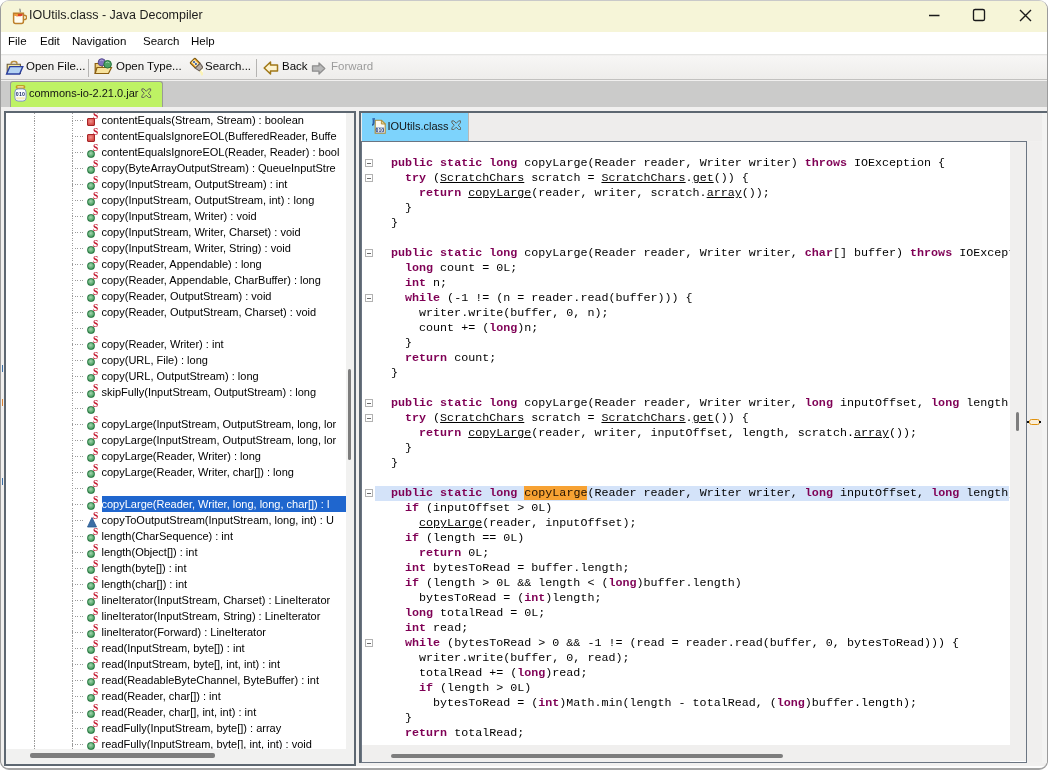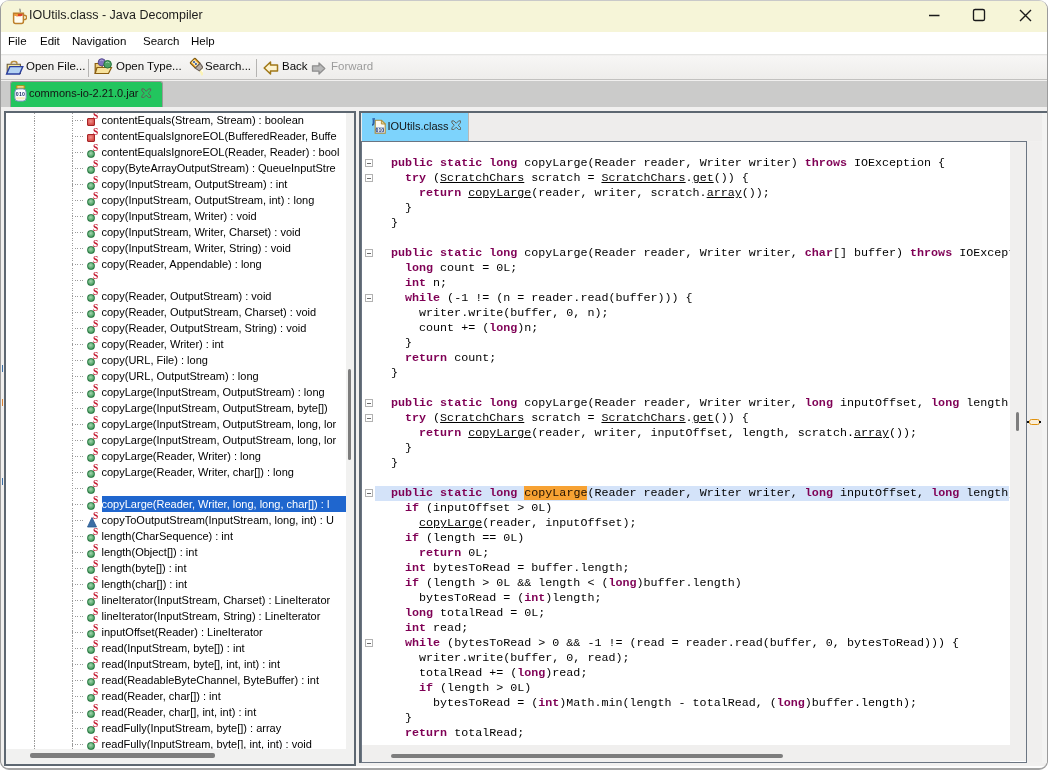--- a/index.html
+++ b/index.html
@@ -4,21 +4,21 @@
 body{width:1048px;height:770px;background:#fff;font-family:"Liberation Sans",sans-serif;position:relative;overflow:hidden}
 #win{position:absolute;left:0;top:0;width:1048px;height:770px;background:#f1f0ef;border:1px solid #9b9b9b;border-top-color:#c9c9c9;border-bottom:2.5px solid #a4a4a4;border-radius:9px 9px 9px 9px;overflow:hidden}
 #title{position:absolute;left:0;top:0;width:100%;height:31px;background:#f6f5d8}
 #title .t{position:absolute;left:28px;top:6.5px;font-size:12.5px;color:#1c1c1c}
 #menu{position:absolute;left:0;top:31px;width:100%;height:23px;background:#fff;border-bottom:1px solid #e4e4e2}
 #menu span{position:absolute;top:3px;font-size:11.5px;color:#050505}
 #toolbar{position:absolute;left:0;top:55px;width:100%;height:24px;background:linear-gradient(#f7f6f5,#eeedeb);border-bottom:1px solid #c2c1bf}
 #toolbar span.tx{position:absolute;top:3.5px;font-size:11.5px;color:#0a0a0a}
 #toolbar .sep{position:absolute;top:3px;width:1px;height:18px;background:#b5b4b2}
 #tabbar{position:absolute;left:0;top:80px;width:100%;height:25.5px;background:#cbcbca}
-#jartab{position:absolute;left:9px;top:0px;width:153px;height:25.5px;background:#22c55e;border:1px solid #9a9a98;border-bottom:none;border-radius:3px 3px 0 0}
+#jartab{position:absolute;left:9px;top:0px;width:153px;height:25.5px;background:#bef264;border:1px solid #9a9a98;border-bottom:none;border-radius:3px 3px 0 0}
 #jartab .tx{position:absolute;left:18px;top:5px;font-size:11px;color:#141414}
 #lpanel{position:absolute;left:2.5px;top:110px;width:352.5px;height:655px;border:2px solid #5d6771;background:#fff;overflow:hidden}
 .trow{position:absolute;left:0;width:341px;height:16px}
 .trow .lbl{position:absolute;left:96px;top:0;height:16px;line-height:16px;font-size:11px;color:#000;white-space:nowrap}
 .trow.sel .bg{position:absolute;left:96px;top:0;width:245px;height:16px;background:#1f66ce}
 .trow.sel .lbl{color:#fff;z-index:2}
 .stub{position:absolute;left:66px;width:11px;height:1px;background:repeating-linear-gradient(to right,#9b9b9b 0 1px,transparent 1px 2.5px)}
 .gv{position:absolute;top:0;width:1px;height:637px;background:repeating-linear-gradient(to bottom,#9b9b9b 0 1px,transparent 1px 2.5px)}
 .mi{position:absolute;left:81.5px;z-index:1}
 .micon{position:absolute;left:0;top:6px;width:7.5px;height:7.5px}
@@ -215,20 +215,21 @@
 <span class="mS">S</span>
         </div>
 <span class="lbl">copy(Reader, Appendable) : long</span>
       </div>
 <div class="trow" style="top:159px">
 <div class="stub" style="top:8px"></div>
 <div class="mi mG" style="top:0">
 <div class="micon"></div>
 <span class="mS">S</span>
         </div>
+<span class="lbl">copy(Reader, Appendable, CharBuffer) : long</span>
       </div>
 <div class="trow" style="top:175px">
 <div class="stub" style="top:8px"></div>
 <div class="mi mG" style="top:0">
 <div class="micon"></div>
 <span class="mS">S</span>
         </div>
 <span class="lbl">copy(Reader, OutputStream) : void</span>
       </div>
 <div class="trow" style="top:191px">
@@ -238,21 +239,20 @@
 <span class="mS">S</span>
         </div>
 <span class="lbl">copy(Reader, OutputStream, Charset) : void</span>
       </div>
 <div class="trow" style="top:207px">
 <div class="stub" style="top:8px"></div>
 <div class="mi mG" style="top:0">
 <div class="micon"></div>
 <span class="mS">S</span>
         </div>
-<span class="lbl">copy(Reader, OutputStream, String) : void</span>
       </div>
 <div class="trow" style="top:223px">
 <div class="stub" style="top:8px"></div>
 <div class="mi mG" style="top:0">
 <div class="micon"></div>
 <span class="mS">S</span>
         </div>
 <span class="lbl">copy(Reader, Writer) : int</span>
       </div>
 <div class="trow" style="top:239px">
@@ -270,29 +270,28 @@
 <span class="mS">S</span>
         </div>
 <span class="lbl">copy(URL, OutputStream) : long</span>
       </div>
 <div class="trow" style="top:271px">
 <div class="stub" style="top:8px"></div>
 <div class="mi mG" style="top:0">
 <div class="micon"></div>
 <span class="mS">S</span>
         </div>
-<span class="lbl">copyLarge(InputStream, OutputStream) : long</span>
+<span class="lbl">skipFully(InputStream, OutputStream) : long</span>
       </div>
 <div class="trow" style="top:287px">
 <div class="stub" style="top:8px"></div>
 <div class="mi mG" style="top:0">
 <div class="micon"></div>
 <span class="mS">S</span>
         </div>
-<span class="lbl">copyLarge(InputStream, OutputStream, byte[])</span>
       </div>
 <div class="trow" style="top:303px">
 <div class="stub" style="top:8px"></div>
 <div class="mi mG" style="top:0">
 <div class="micon"></div>
 <span class="mS">S</span>
         </div>
 <span class="lbl">copyLarge(InputStream, OutputStream, long, lor</span>
       </div>
 <div class="trow" style="top:319px">
@@ -392,21 +391,21 @@
 <span class="mS">S</span>
         </div>
 <span class="lbl">lineIterator(InputStream, String) : LineIterator</span>
       </div>
 <div class="trow" style="top:511px">
 <div class="stub" style="top:8px"></div>
 <div class="mi mG" style="top:0">
 <div class="micon"></div>
 <span class="mS">S</span>
         </div>
-<span class="lbl">inputOffset(Reader) : LineIterator</span>
+<span class="lbl">lineIterator(Forward) : LineIterator</span>
       </div>
 <div class="trow" style="top:527px">
 <div class="stub" style="top:8px"></div>
 <div class="mi mG" style="top:0">
 <div class="micon"></div>
 <span class="mS">S</span>
         </div>
 <span class="lbl">read(InputStream, byte[]) : int</span>
       </div>
 <div class="trow" style="top:543px">

